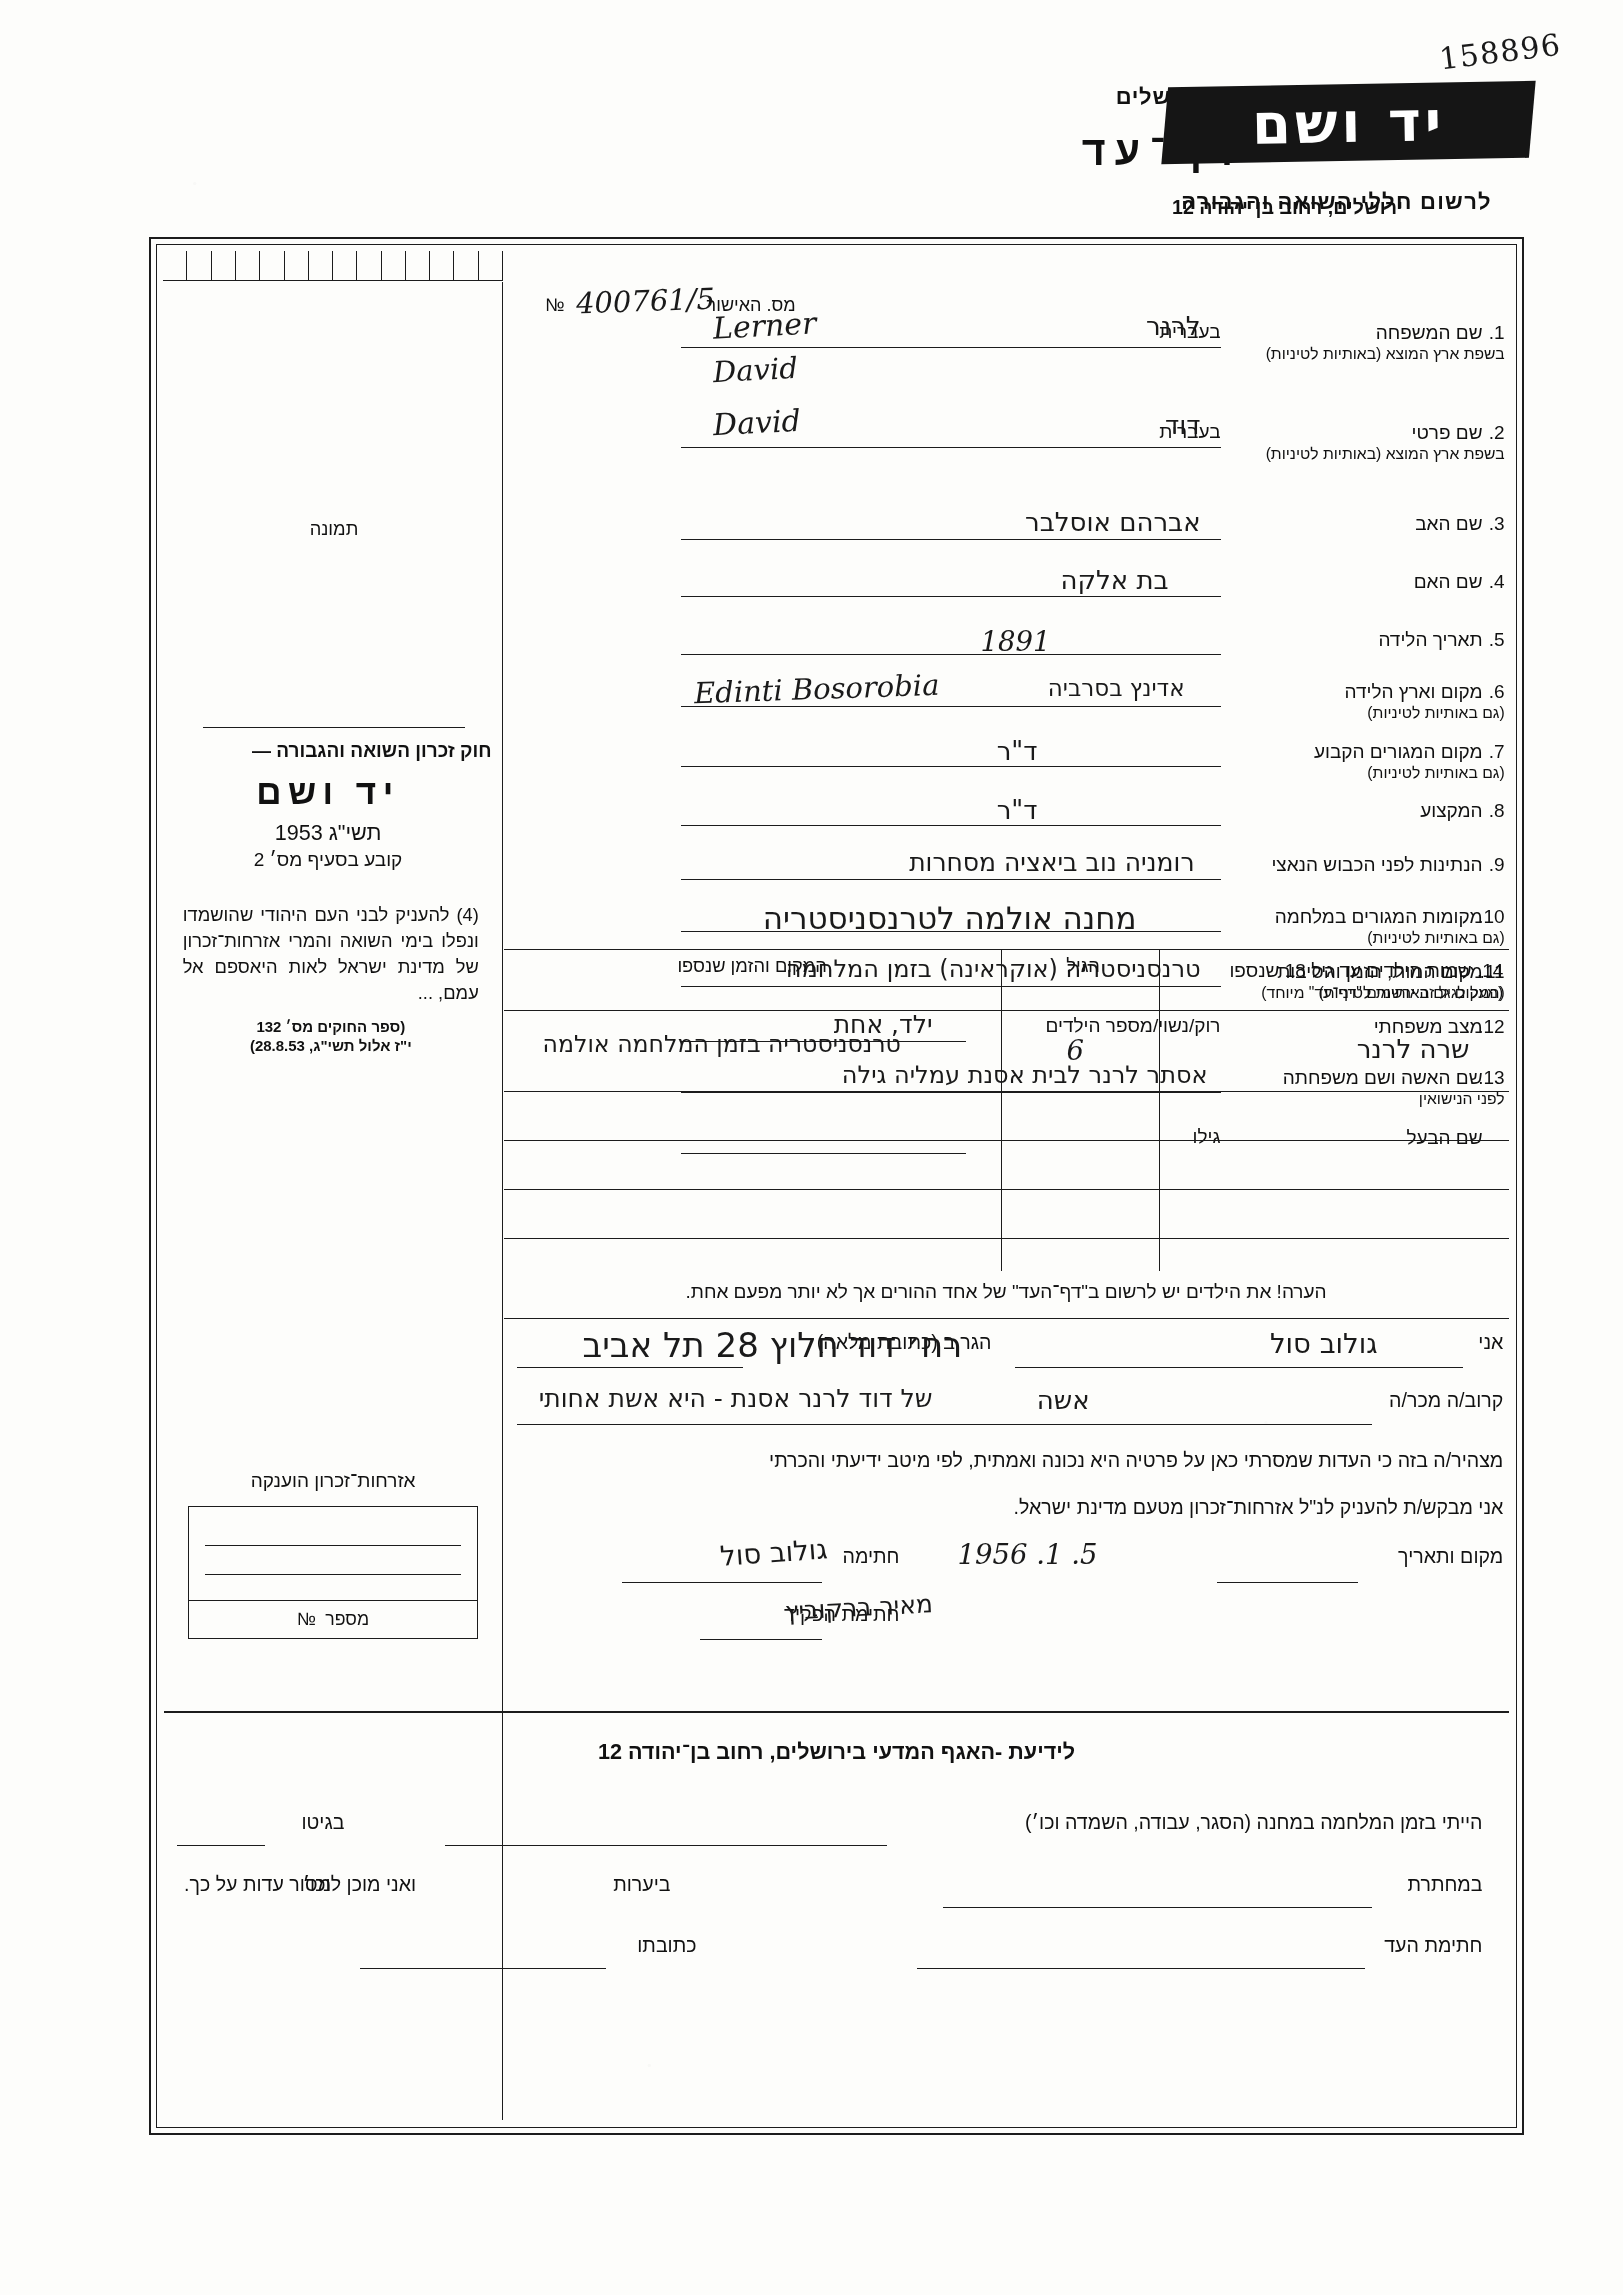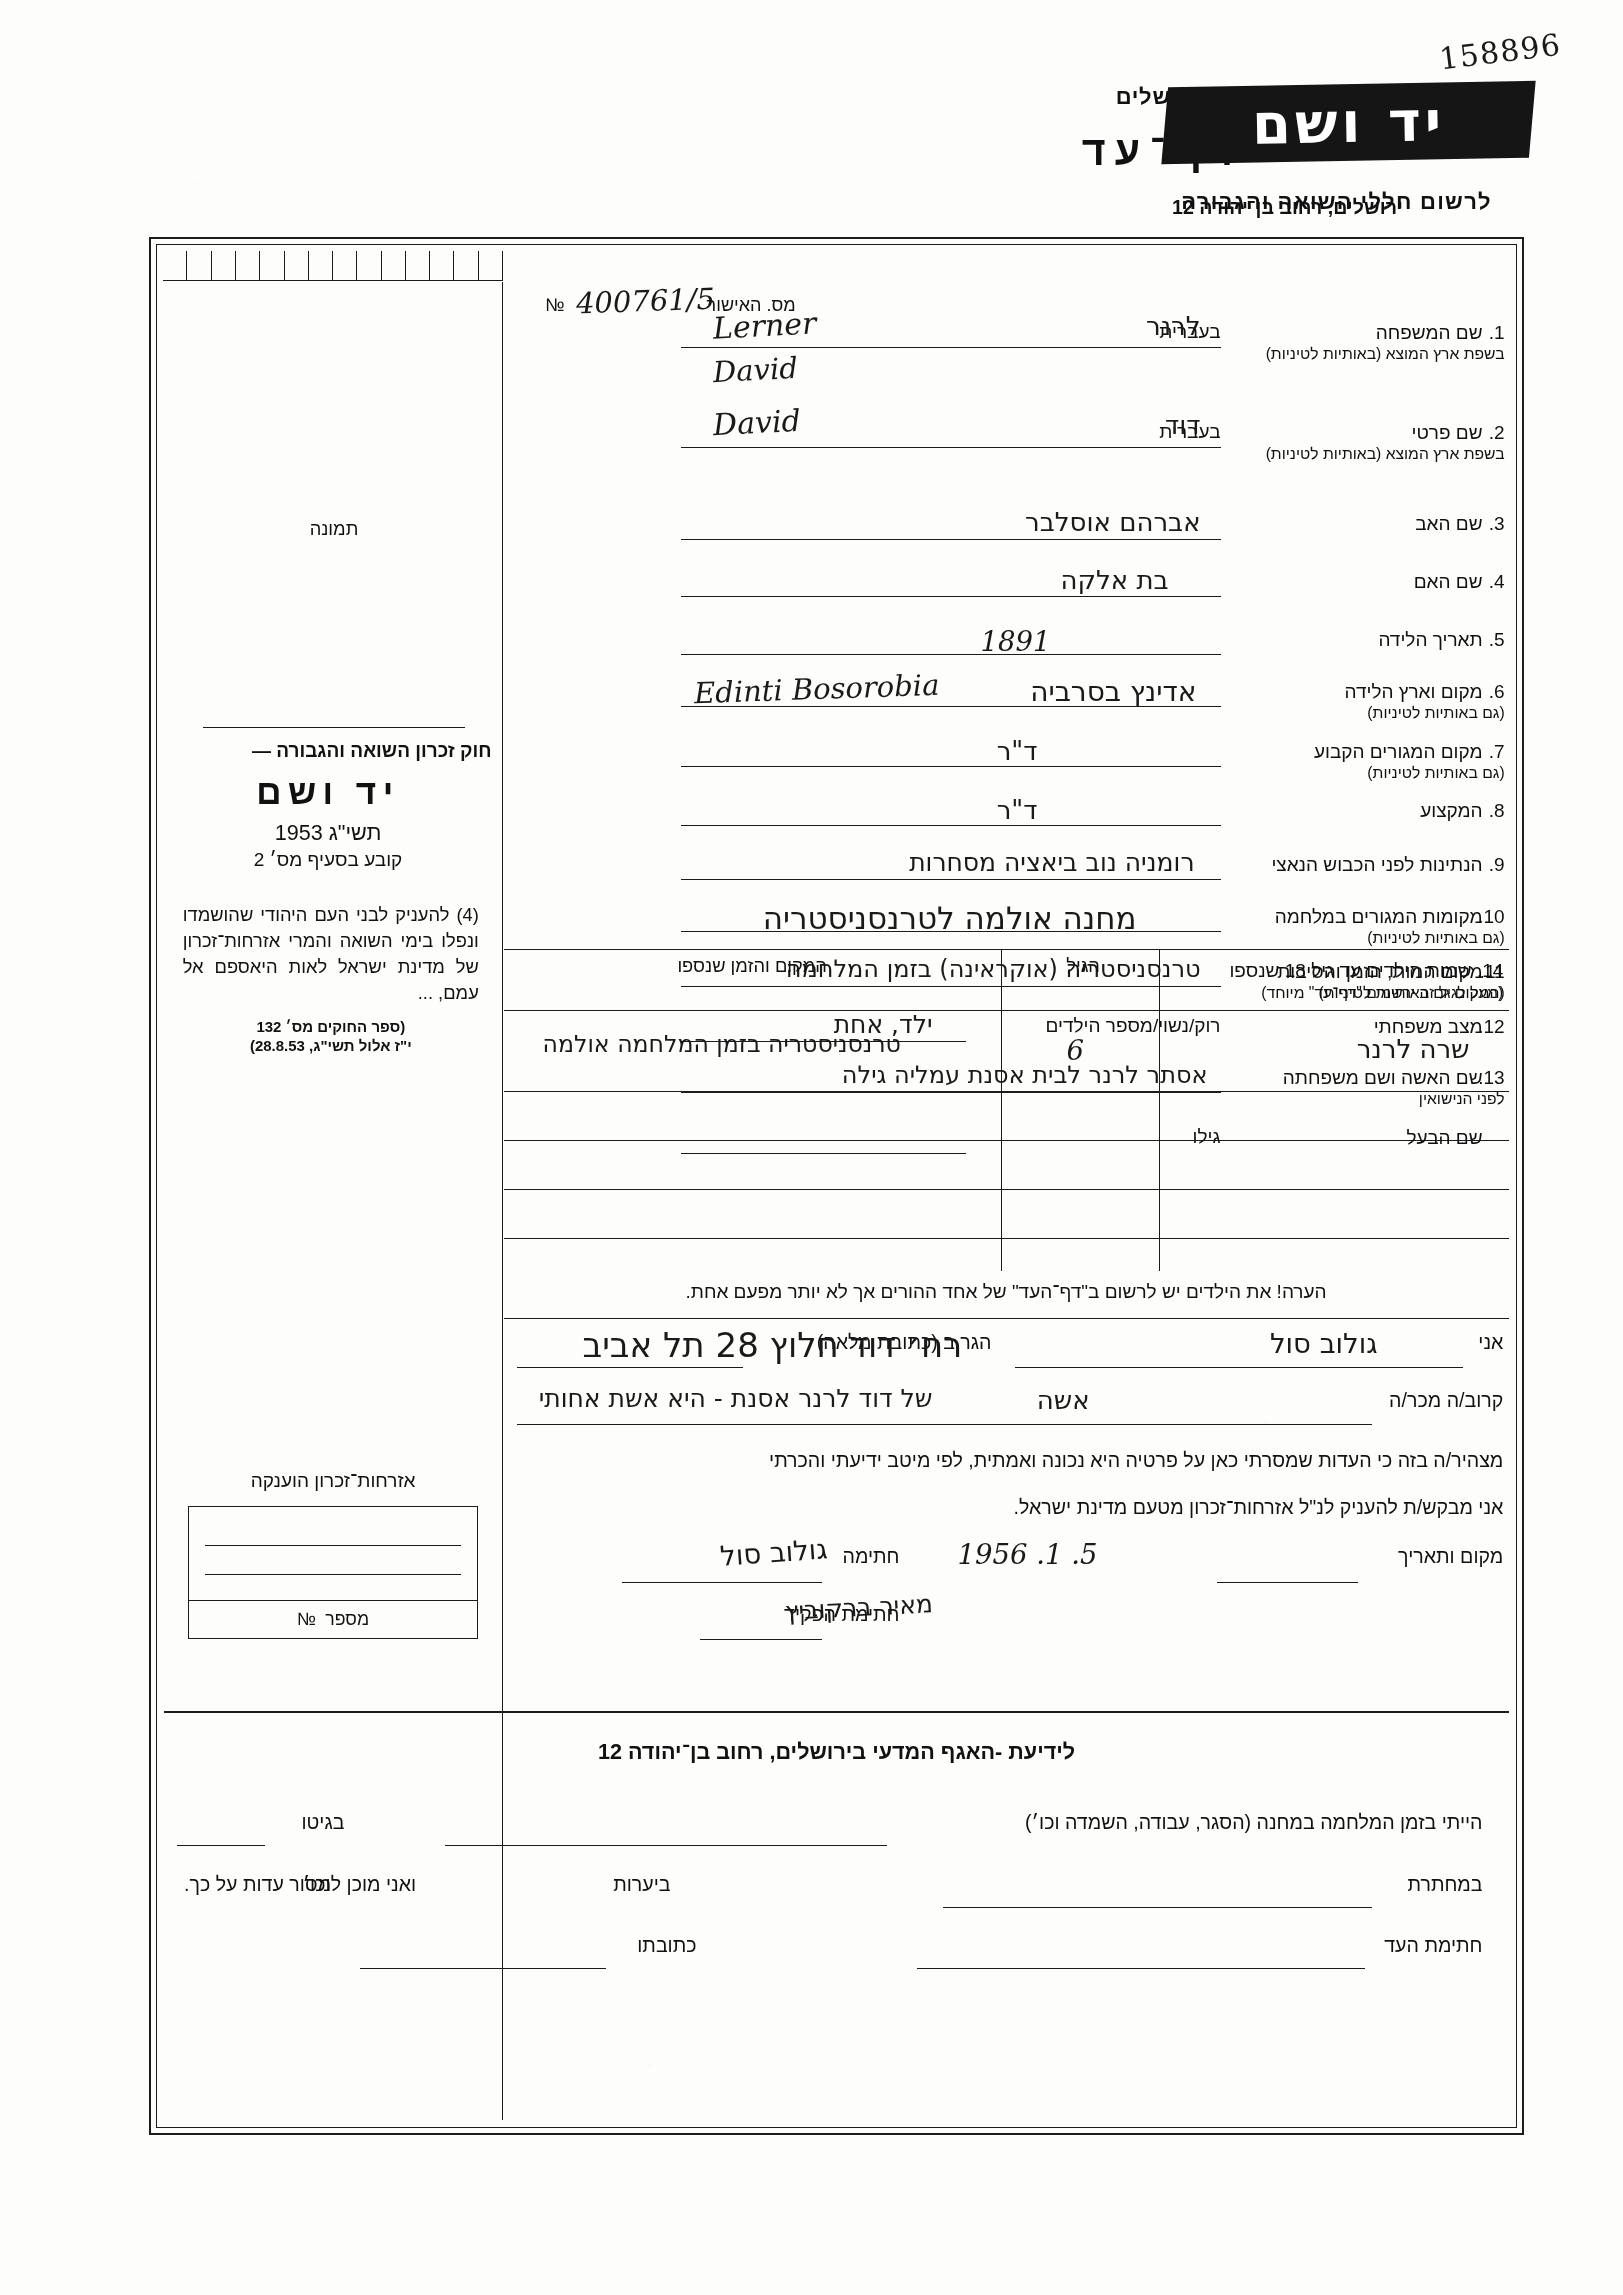--- a/index.html
+++ b/index.html
@@ -516,21 +516,21 @@
         <div class="wline" style="right:288px; left:177px; top:372px;"></div>
         <div class="hw" style="right:458px; top:343px; font-size:27.5px;">1891</div>
 
         <div class="row" style="top:398px;">
           <div class="lbl">
             <span class="idx">6.</span><span>מקום וארץ הלידה</span>
             <span class="sub">(גם באותיות לטיניות)</span>
           </div>
         </div>
         <div class="wline" style="right:288px; left:177px; top:424px;"></div>
-        <div class="hw heb" style="right:312px; top:393px; font-size:28px;margin-left:11px;">אדינץ בסרביה</div>
+        <div class="hw heb" style="right:324px; top:393px; font-size:23px;margin-left:11px;">אדינץ בסרביה</div>
         <div class="hw" style="left:190px; top:390px; font-size:29px; transform:rotate(-2deg);">Edinti Bosorobia</div>
 
         <div class="row" style="top:458px;">
           <div class="lbl">
             <span class="idx">7.</span><span>מקום המגורים הקבוע</span>
             <span class="sub">(גם באותיות לטיניות)</span>
           </div>
         </div>
         <div class="wline" style="right:288px; left:177px; top:484px;"></div>
         <div class="hw heb" style="right:471px; top:454px; font-size:26px;">ד"ר</div>

